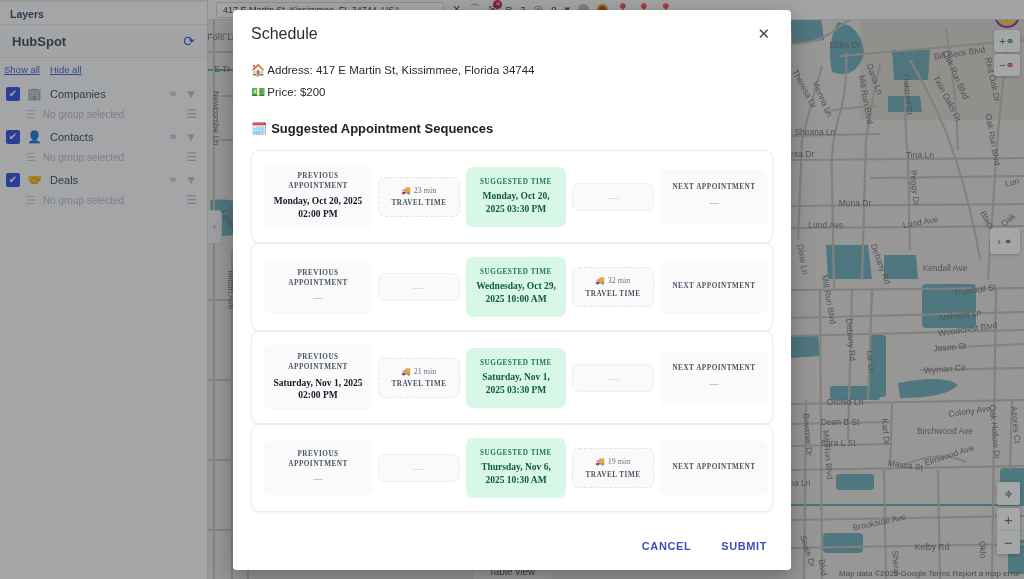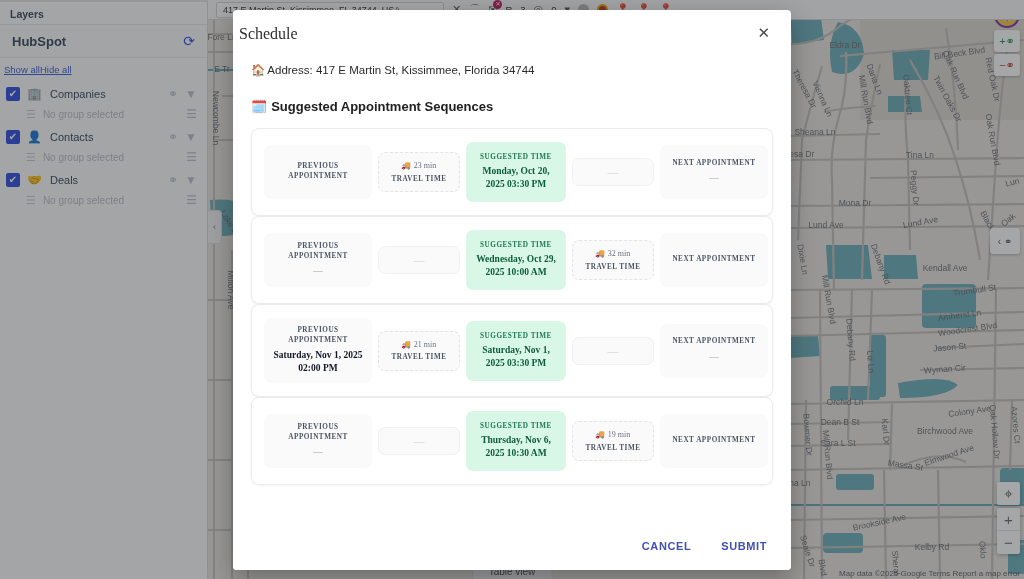--- a/index.html
+++ b/index.html
@@ -118,21 +118,21 @@
   #layers-title {
     padding: 6px 10px 4px; font-size: 10.5px; font-weight: 600; color: #33475b;
   }
   #hubspot-head {
     display: flex; align-items: center; justify-content: space-between;
     padding: 8px 12px; border-top: 1px solid #e8e8e8; border-bottom: 1px solid #e8e8e8;
     background: #fbfbfb;
   }
   #hubspot-head .hs-title { font-size: 13px; font-weight: 700; color: #33475b; text-align: right; }
   .sync-icon { color: #2d4de0; font-size: 14px; cursor: pointer; }
-  #showhide { padding: 6px 4px 8px 4px; display: flex; }
+  #showhide { padding: 6px 4px 8px 4px; display: flex; gap: 10px; }
   #showhide a {
     font-size: 9.5px; color: #3b5bdb; text-decoration: underline; cursor: pointer;
   }
   .layer-row {
     display: flex; align-items: center; gap: 7px;
     padding: 4px 10px 4px 6px;
   }
   .chk {
     width: 14px; height: 14px; border-radius: 2px; background: #2d4de0;
     color: #fff; font-size: 10px; line-height: 14px; text-align: center;
@@ -157,24 +157,23 @@
   #modal {
     position: absolute; left: 233px; top: 10px;
     width: 558px; height: 560px;
     background: #fff; border-radius: 4px;
     box-shadow: 0 8px 24px rgba(0,0,0,.3);
     z-index: 11;
     display: flex; flex-direction: column;
     overflow: hidden;
   }
   #modal-head {
-    padding: 14px 18px 6px 6px;
+    padding: 14px 18px 6px 18px;
     display: flex; align-items: flex-end; justify-content: space-between;
     flex: none;
-    font-family: Liberation Serif, serif;
   }
   #modal-title { font-size: 16px; color: #2f2f2f; font-weight: 400; }
   #close-btn {
     font-size: 15px; color: #4a4a4a; cursor: pointer;
     line-height: 1; padding: 2px 3px;
   }
   #modal-body {
     flex: 1; overflow-y: auto; padding: 14px 18px 8px 18px;
   }
   #modal-body::-webkit-scrollbar { width: 9px; }
@@ -522,27 +521,31 @@
   <div id="overlay"></div>
   <div id="modal">
     <div id="modal-head">
       <div id="modal-title">Schedule</div>
       <div id="close-btn">✕</div>
     </div>
     <div id="modal-body">
       <div class="info-line">
         <span class="emo">🏠</span><span>Address: 417 E Martin St, Kissimmee, Florida 34744</span>
       </div>
+      <div class="info-line">
+        <span class="emo">💵</span><span>Price: $200</span>
+      </div>
       <div id="seq-heading">
         <span class="emo">🗓️</span><span>Suggested Appointment Sequences</span>
       </div>
       <div id="seq-list">
           <div class="seq-card">
             <div class="slot slot-appt">
               <div class="lbl">PREVIOUS APPOINTMENT</div>
+              <div class="val">Monday, Oct 20, 2025 02:00 PM</div>
             </div>
             <div class="slot slot-travel">
               <div class="tmin"><span>🚚</span> <span class="mv">23 min</span></div>
               <div class="tlbl">TRAVEL TIME</div>
             </div>
             <div class="slot slot-sugg">
               <div class="lbl">SUGGESTED TIME</div>
               <div class="val">Monday, Oct 20, 2025 03:30 PM</div>
             </div>
             <div class="slot slot-travel empty">

